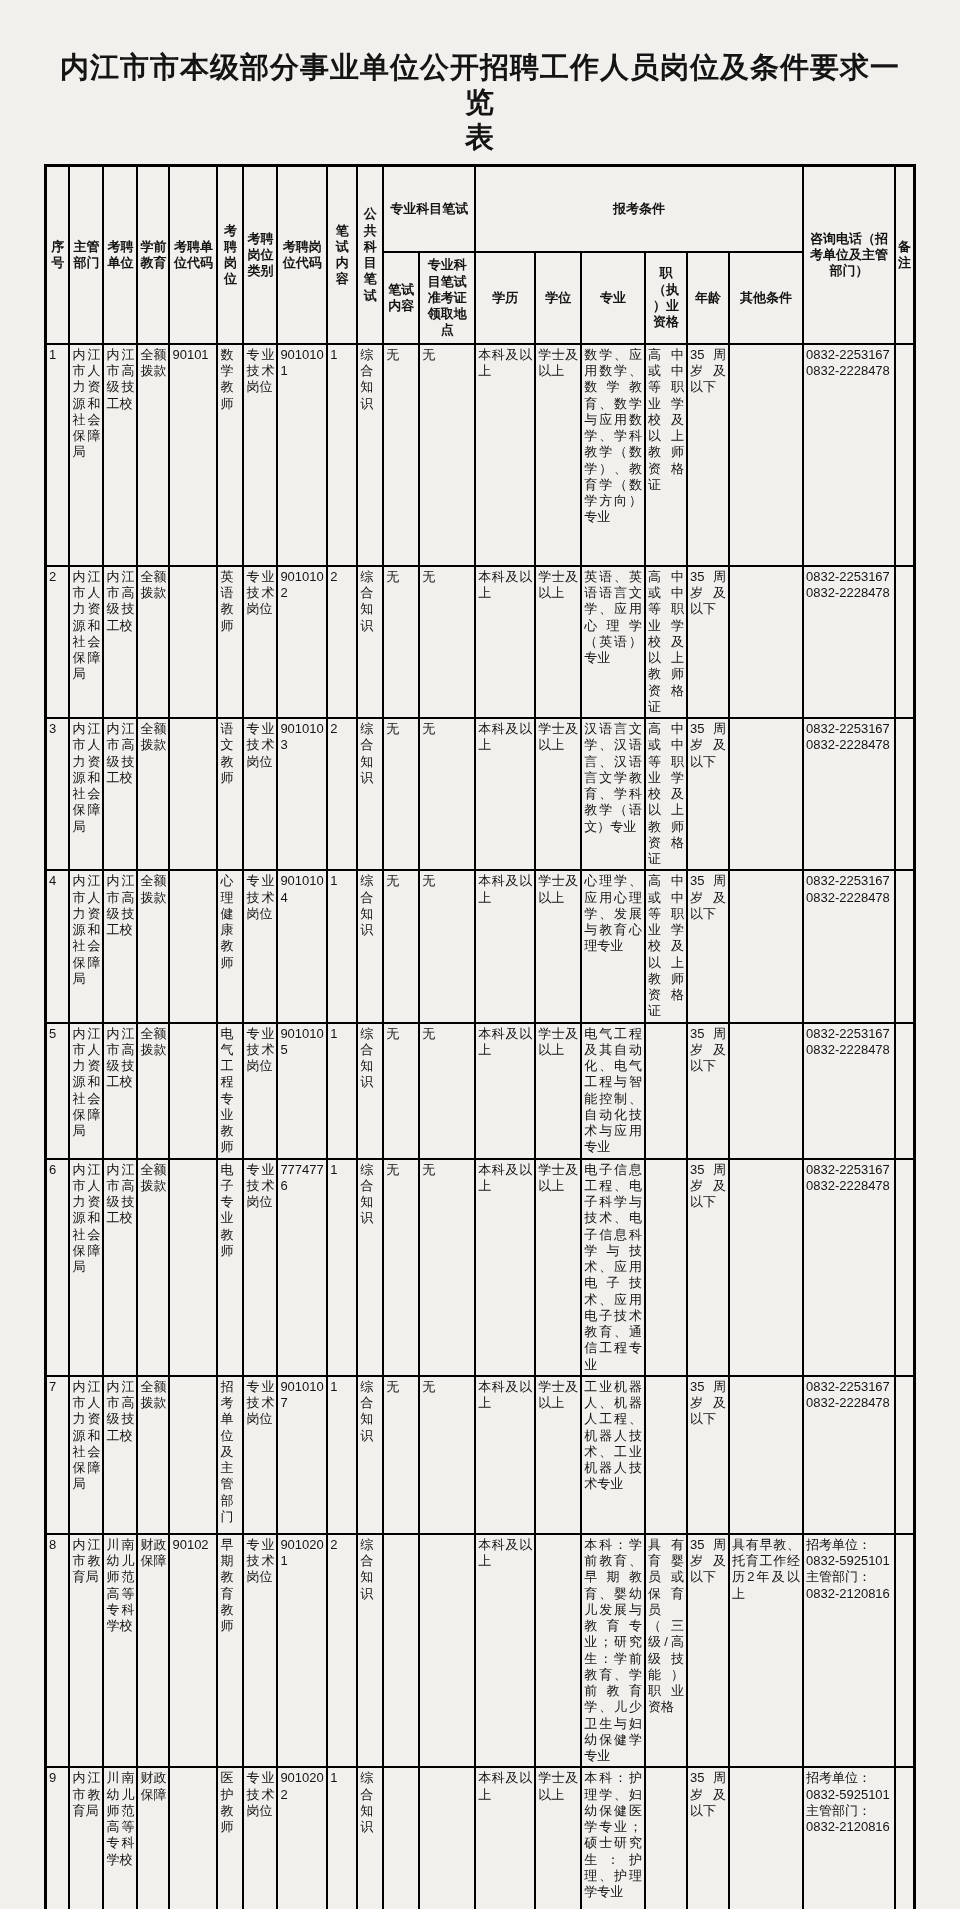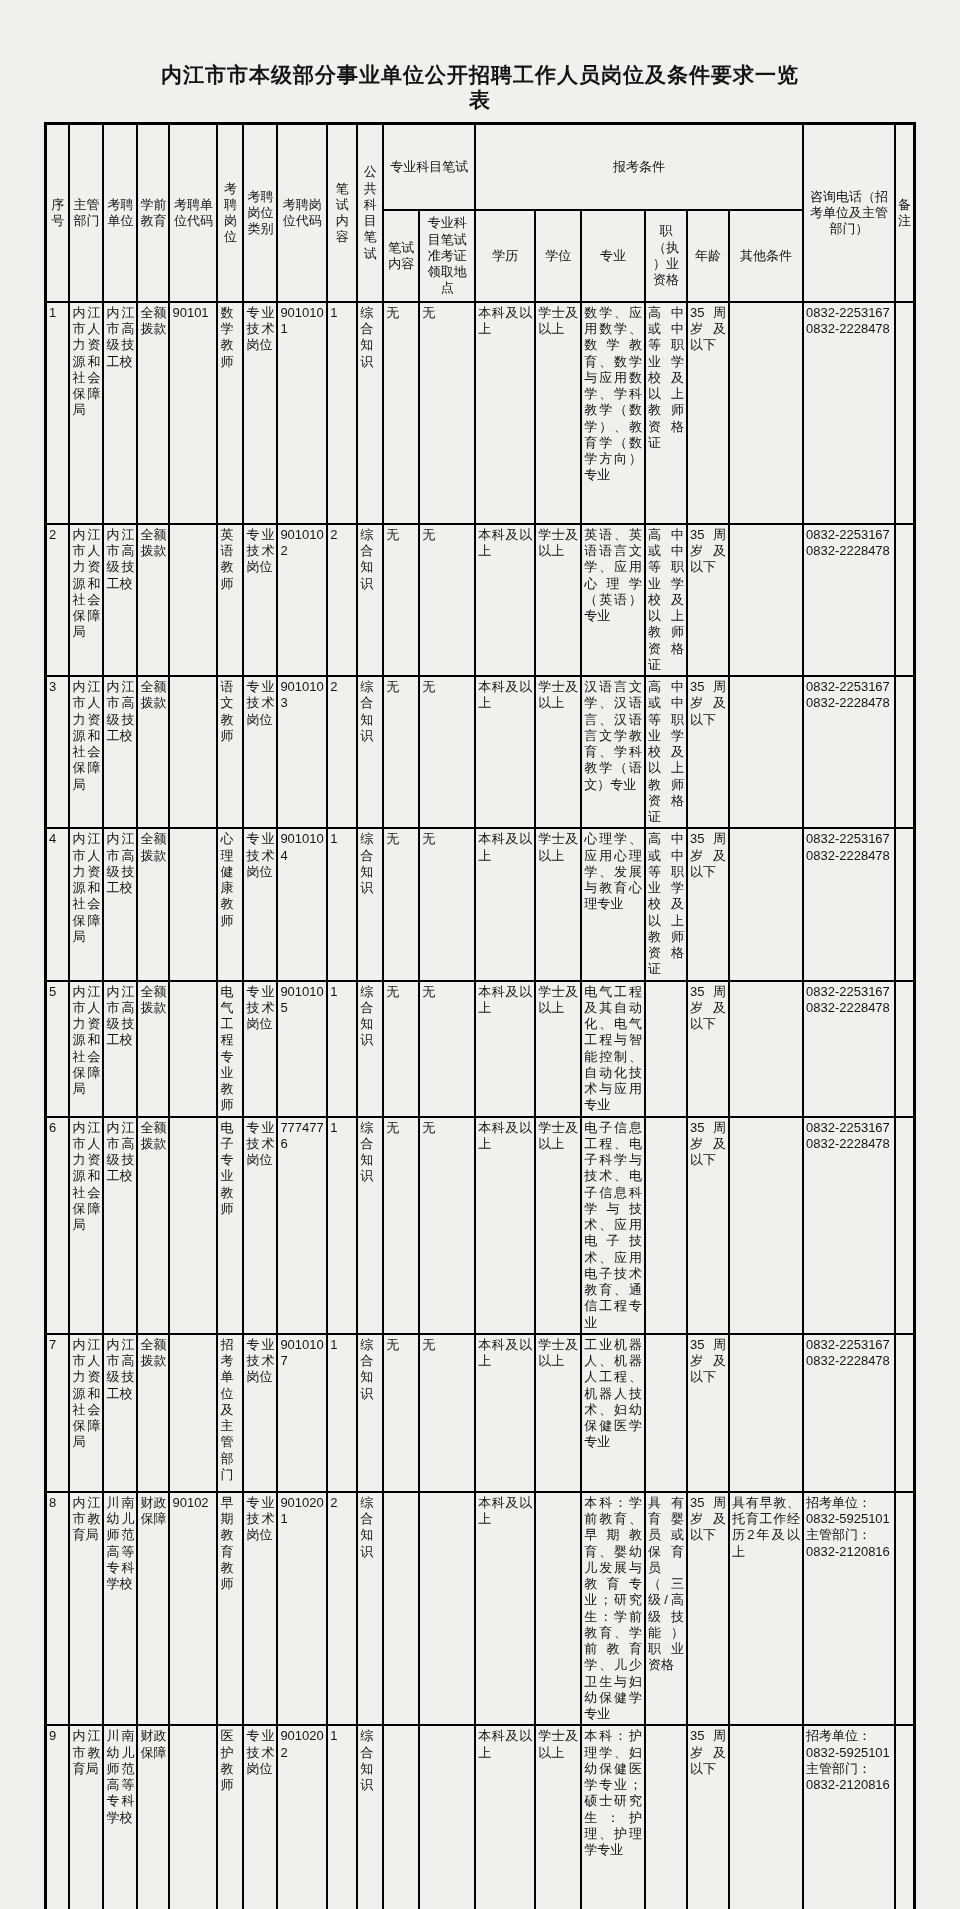--- a/index.html
+++ b/index.html
@@ -11,25 +11,25 @@
     color:#141414;
     -webkit-font-smoothing:antialiased;
   }
   .page{
     box-sizing:border-box;
     width:960px;
     padding:38px 44px 30px 44px;
     background:#f2f0ed;
   }
   .doc-title{
-    font-size:21px;
+    font-size:29px;
     font-weight:700;
     text-align:center;
     line-height:1.2;
-    margin:24px 8px 10px 8px;
+    margin:12px 8px 10px 8px;
     letter-spacing:1px;
   }
   .doc-title .tline{display:block;}
   table.job-table{
     border-collapse:collapse;
     table-layout:fixed;
     margin:0 auto;
     border:3px solid #000;
   }
   .job-table th,
@@ -37,20 +37,21 @@
     border:2px solid #000;
     padding:2px 2px;
     font-size:13px;
     line-height:1.25;
     font-weight:400;
     word-break:break-all;
     overflow-wrap:anywhere;
   }
   .job-table th{
     vertical-align:middle;
+    font-weight:bold;
   }
   .job-table td{
     vertical-align:top;
     text-align:justify;
     white-space:pre-line;
   }
   thead tr.h1{height:86px;}
   thead tr.h2{height:92px;}
   tbody tr.r1{height:222px;}
   tbody tr.r2{height:115px;}
@@ -272,21 +273,21 @@
           <td class="c-unit_code"></td>
           <td class="c-post">招考单位及主管部门</td>
           <td class="c-post_type">专业技术岗位</td>
           <td class="c-post_code">9010107</td>
           <td class="c-quota">1</td>
           <td class="c-public_exam">综合知识</td>
           <td class="c-exam_content">无</td>
           <td class="c-ticket_place">无</td>
           <td class="c-edu">本科及以上</td>
           <td class="c-degree">学士及以上</td>
-          <td class="c-major">工业机器人、机器人工程、机器人技术、妇幼保健医学专业</td>
+          <td class="c-major">工业机器人、机器人工程、机器人技术、工业机器人技术专业</td>
           <td class="c-qualification"></td>
           <td class="c-age">35周岁及以下</td>
           <td class="c-other"></td>
           <td class="c-phone">0832-2253167
 0832-2228478</td>
           <td class="c-remark"></td>
         </tr>
         <tr class="r8">
           <td class="c-no">8</td>
           <td class="c-dept">内江市教育局</td>

